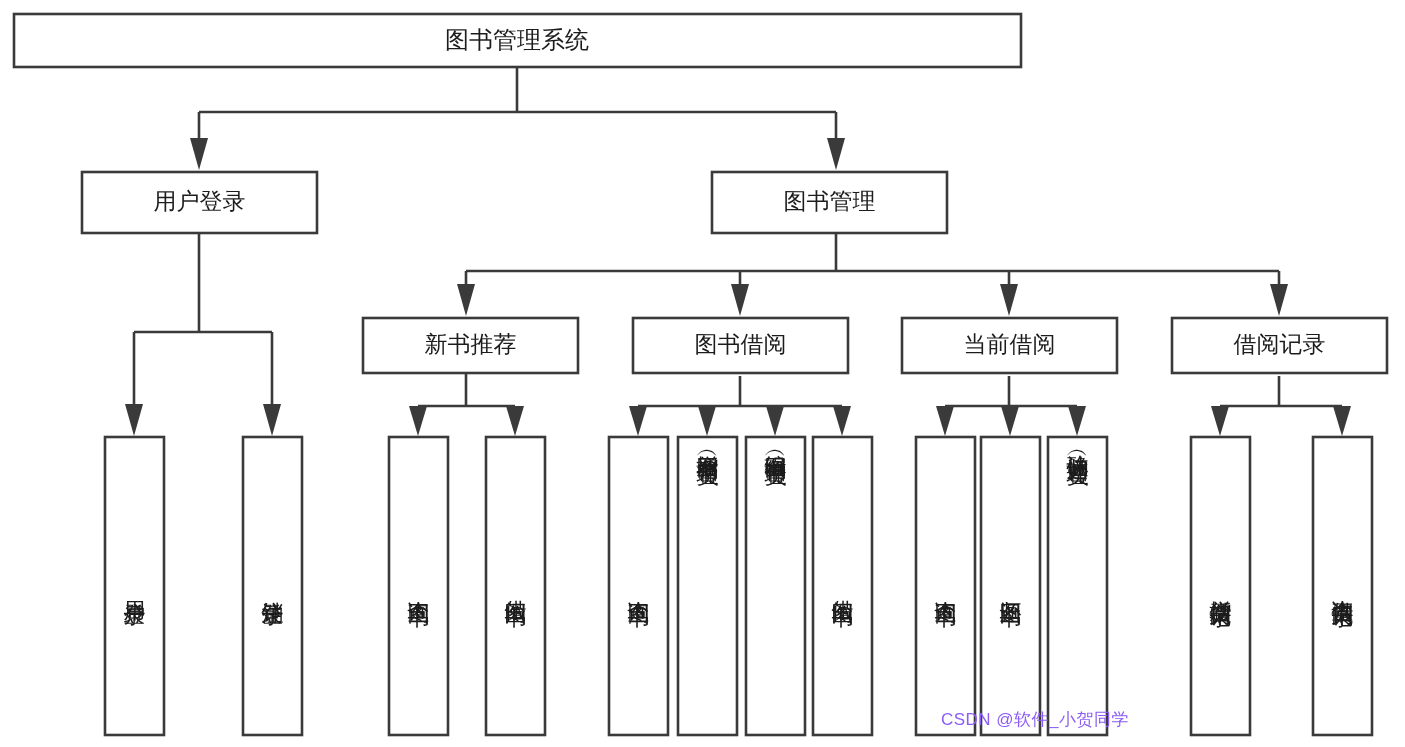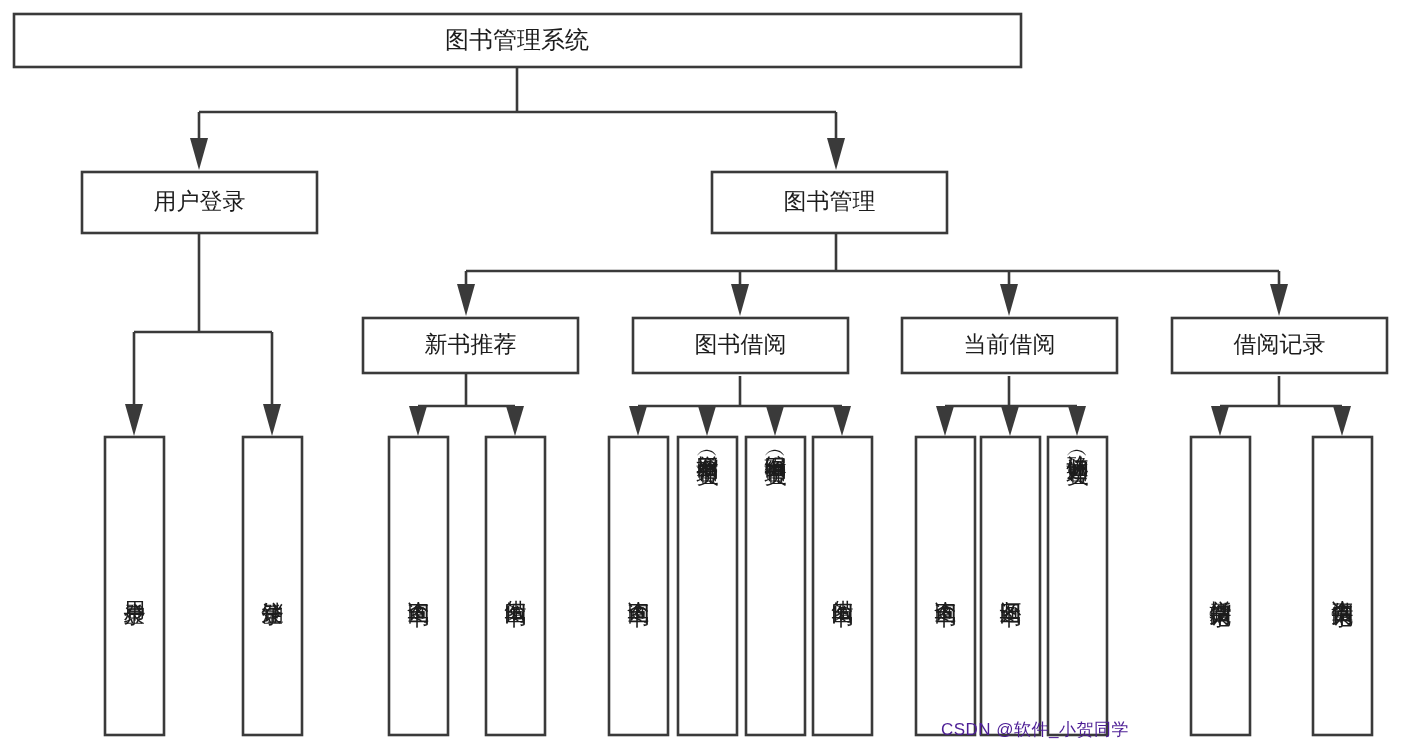--- a/index.html
+++ b/index.html
@@ -66,24 +66,24 @@
     font-size: 22px;
     line-height: 1.18;
     color: #1c1c1c;
     letter-spacing: 1.5px;
     white-space: nowrap;
     text-align: center;
   }
   #watermark {
     position: absolute;
     right: 8px;
-    bottom: 6px;
+    bottom: 16px;
     font-family: "Liberation Sans", "DejaVu Sans", sans-serif;
     font-size: 17px;
-    color: #4c1d95;
+    color: #8b5cf6;
     letter-spacing: 0.5px;
     white-space: nowrap;
     text-align: right;
   }
 </style>
 </head>
 <body>
 
 <div id="diagram-root">
 

